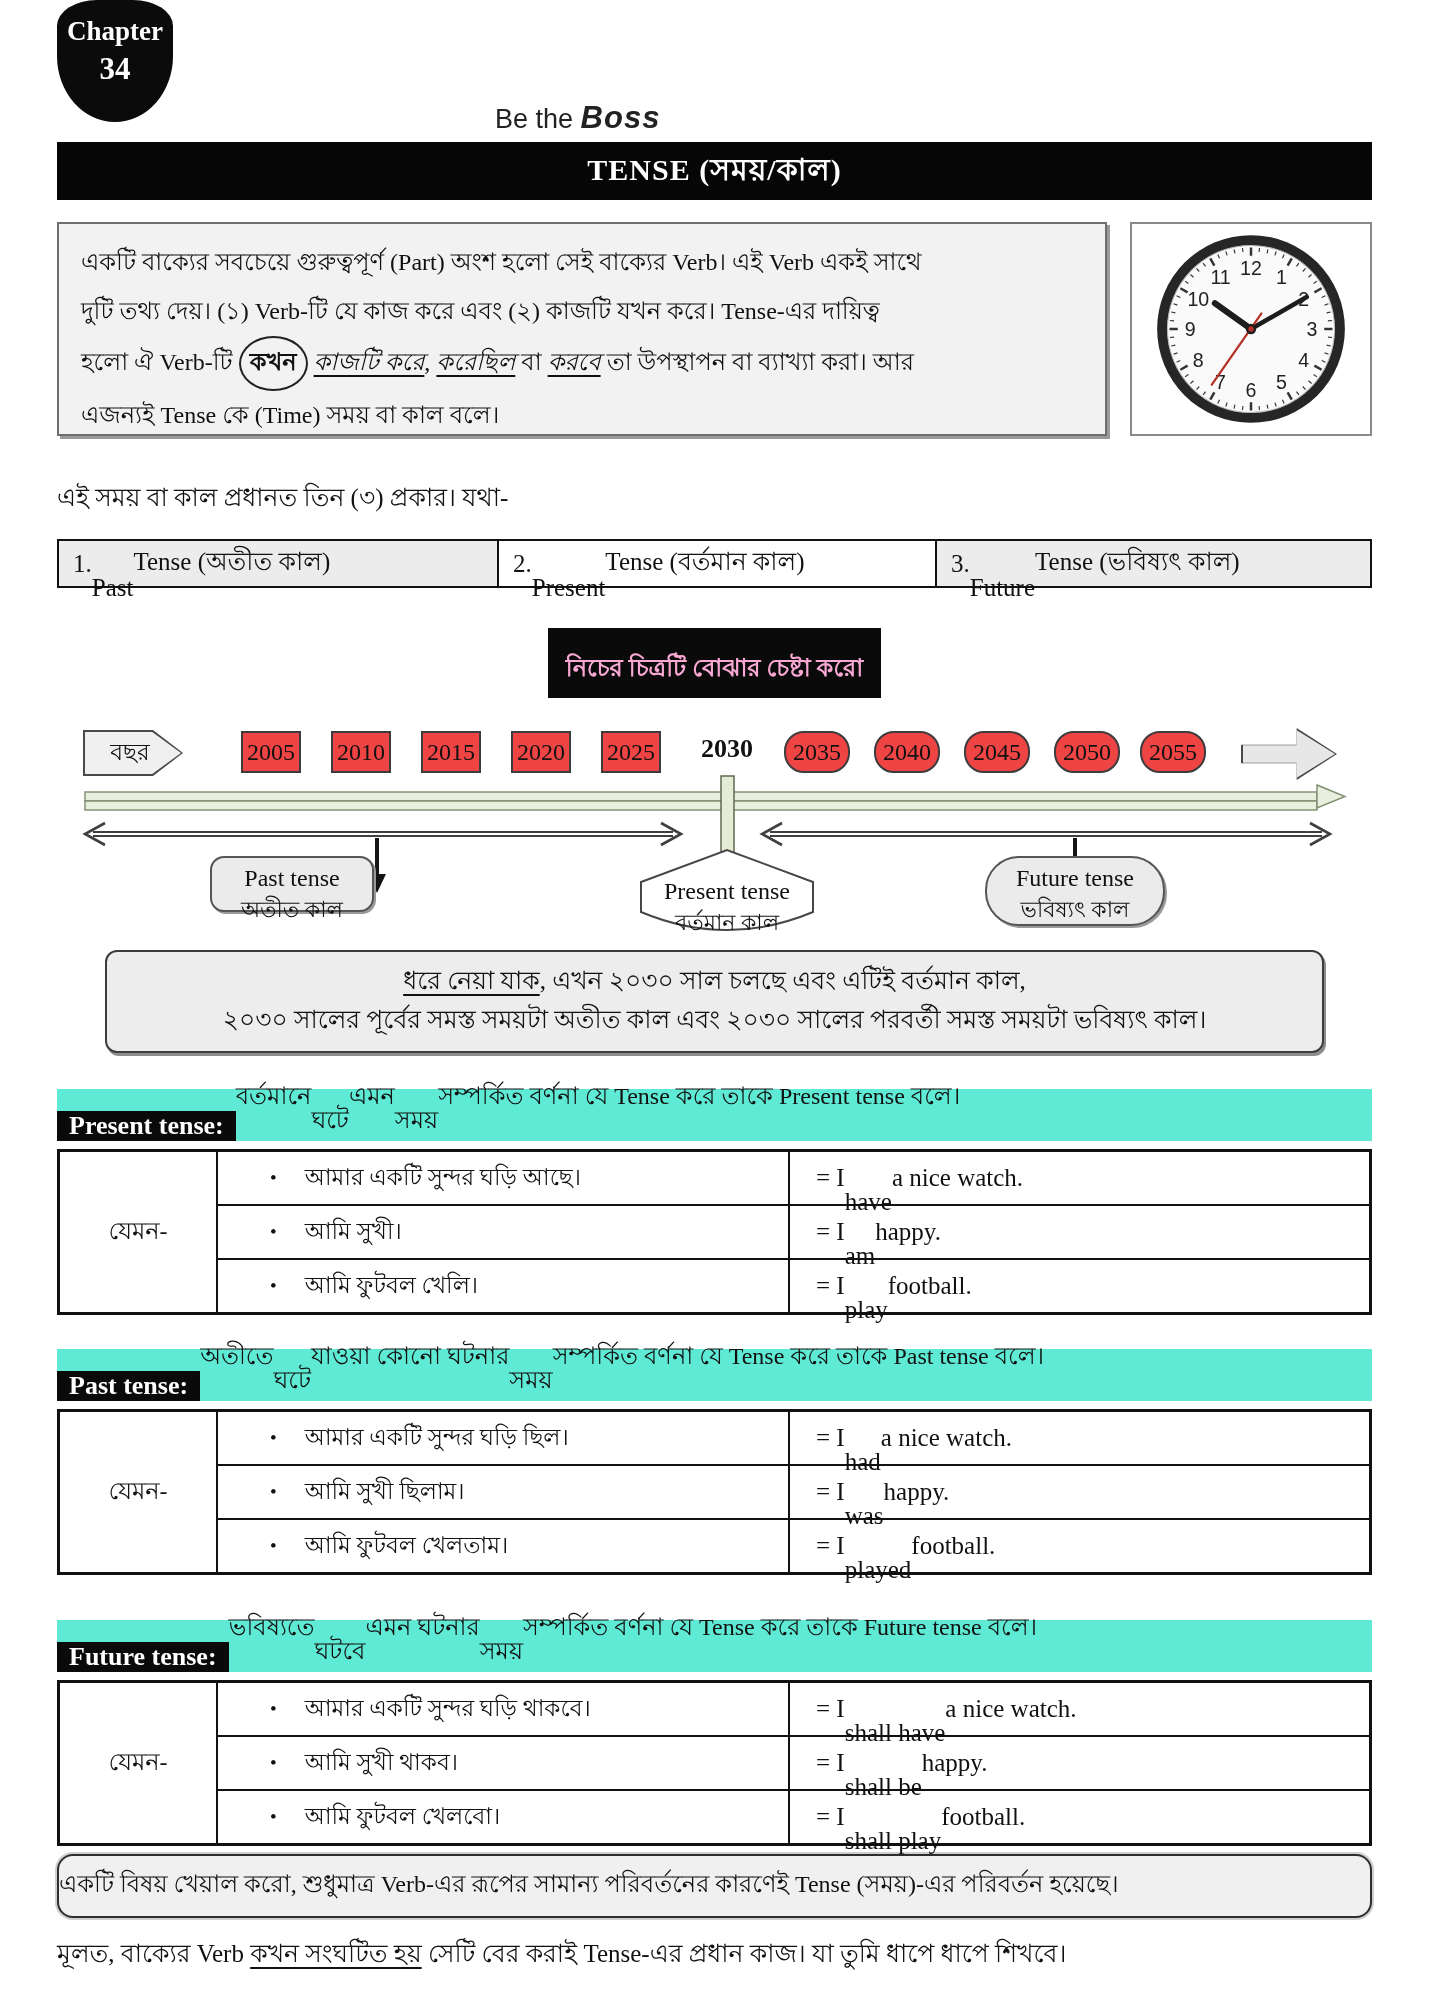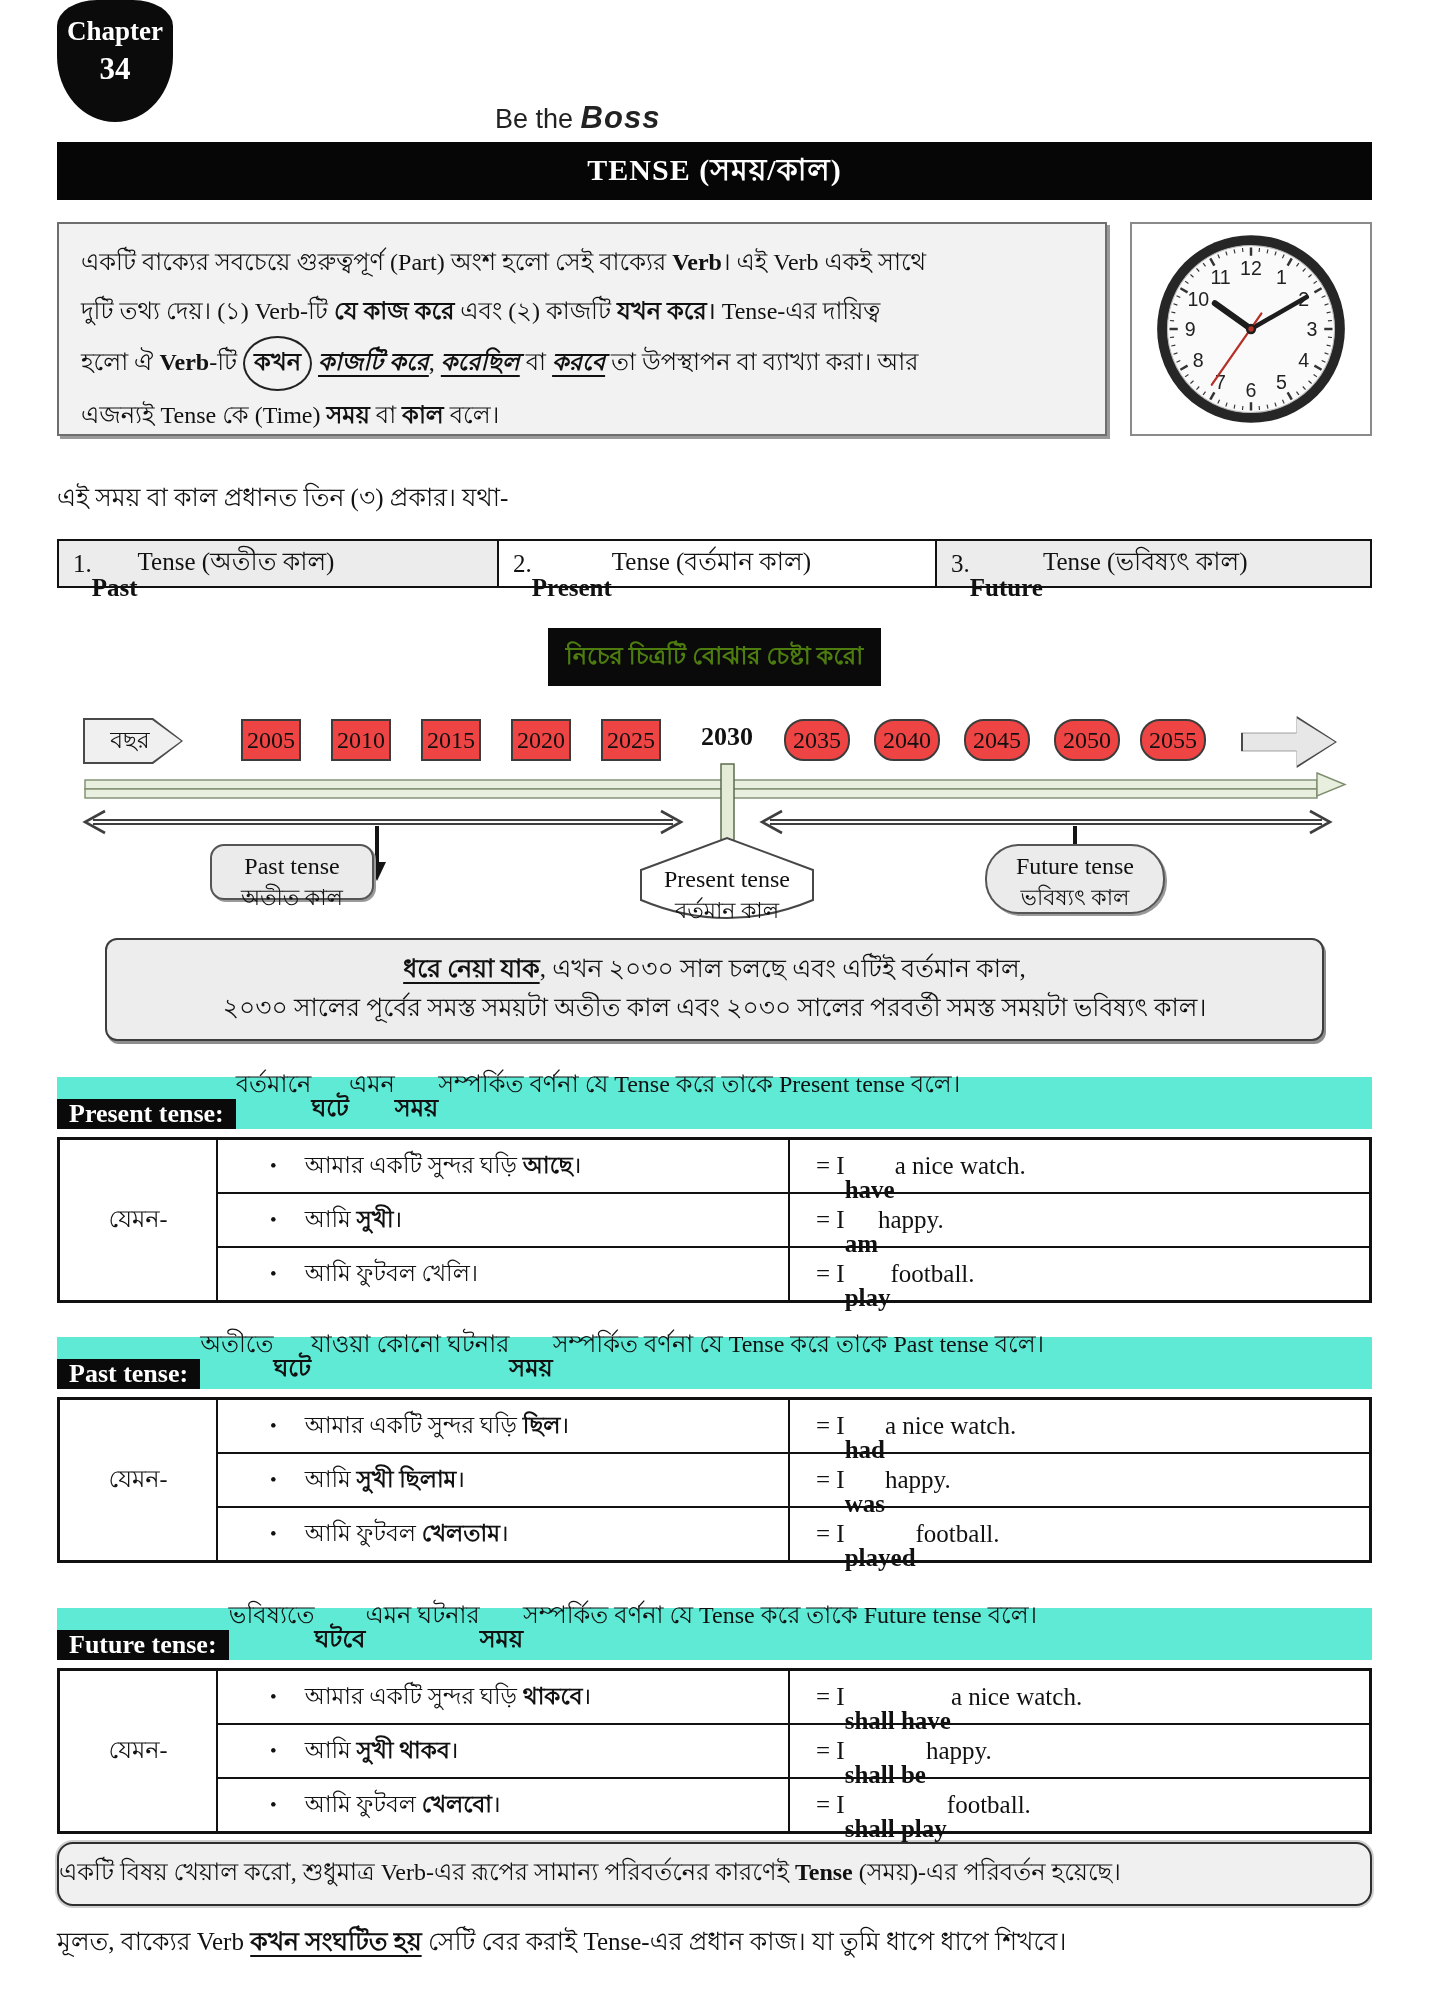--- a/index.html
+++ b/index.html
@@ -1,19 +1,19 @@
 <!DOCTYPE html>
 <html><head>
 <meta charset="utf-8">
 <style>
   html,body{margin:0;padding:0;background:#fff;}
   .page{position:relative;width:1429px;height:2000px;background:#fff;overflow:hidden;
         font-family:"Liberation Serif","DejaVu Serif",serif;color:#111;}
   .content{padding:0 57px;}
-  .b{font-weight:bold;margin-top:48px;}
+  .b{font-weight:normal;margin-top:48px;}
   .i{font-style:italic;}
   .u{text-decoration:underline;text-decoration-thickness:2px;text-underline-offset:5px;}
   .circ{display:inline-block;border:2px solid #222;border-radius:50%;padding:0 9px 2px;font-weight:bold;}
   .boss{font-weight:bold;font-style:italic;font-size:31px;letter-spacing:1px;}
 
   
   .chapter-badge{position:absolute;left:57px;top:0;width:116px;height:122px;background:#0b0b0b;
     border-radius:40px 40px 58px 58px / 26px 26px 66px 66px;color:#fff;text-align:center;}
   .ch-l{font-size:27px;font-weight:bold;margin-top:16px;}
   .ch-n{font-size:31px;font-weight:bold;margin-top:4px;}
@@ -33,21 +33,21 @@
     box-sizing:border-box;display:flex;align-items:center;justify-content:center;}
 
   .types-intro{margin:42px 0 0 0;font-size:25px;}
 
   
   .type-table{margin-top:18px;display:grid;grid-template-columns:438px 440px 1fr;border:2px solid #111;}
   .type-cell{height:45px;display:flex;align-items:center;padding-left:14px;font-size:25px;background:#ececec;}
   .type-cell.mid{background:#fff;border-left:2px solid #111;border-right:2px solid #111;}
 
   .caption-wrap{margin-top:40px;text-align:center;}
-  .caption{display:inline-block;background:#0a0a0a;color:#4d7c0f;font-size:24px;font-weight:bold;padding:9px 18px 9px;}
+  .caption{display:inline-block;background:#0a0a0a;color:#f9a8d4;font-size:24px;font-weight:bold;padding:21px 18px 9px;}
 
   
   .diagram{position:relative;margin:28px 0 0 45px;width:1340px;height:218px;}
   .diagram-svg{position:absolute;left:0;top:0;}
   .yr{position:absolute;top:5px;height:42px;display:flex;align-items:center;justify-content:center;
       font-size:24px;background:#ef4444;border:2px solid #3c3c3c;box-sizing:border-box;}
   .yr-sq{width:60px;}
   .yr-rd{width:66px;border-radius:20px;}
   .yr-now{position:absolute;top:8px;width:84px;text-align:center;font-weight:bold;font-size:26px;background:transparent;}
   .yr-arrow{position:absolute;left:38px;top:4px;width:100px;height:46px;

